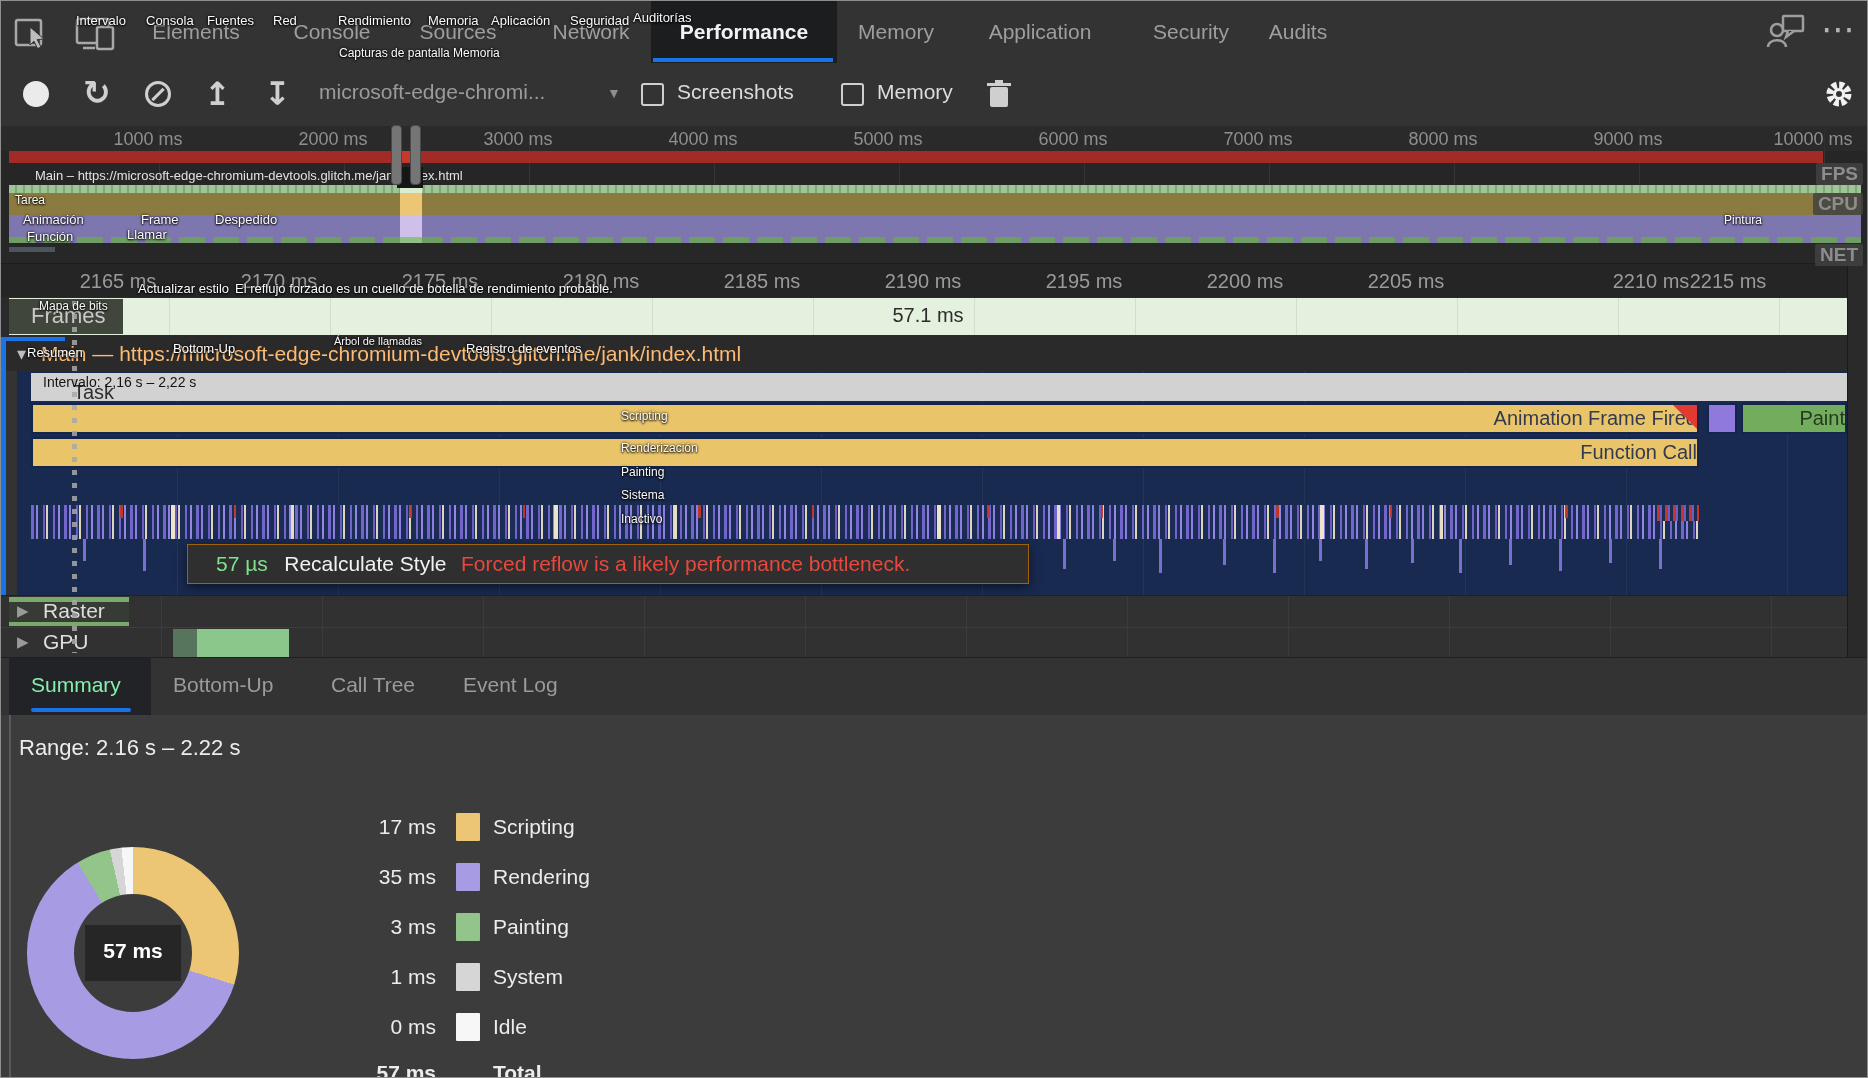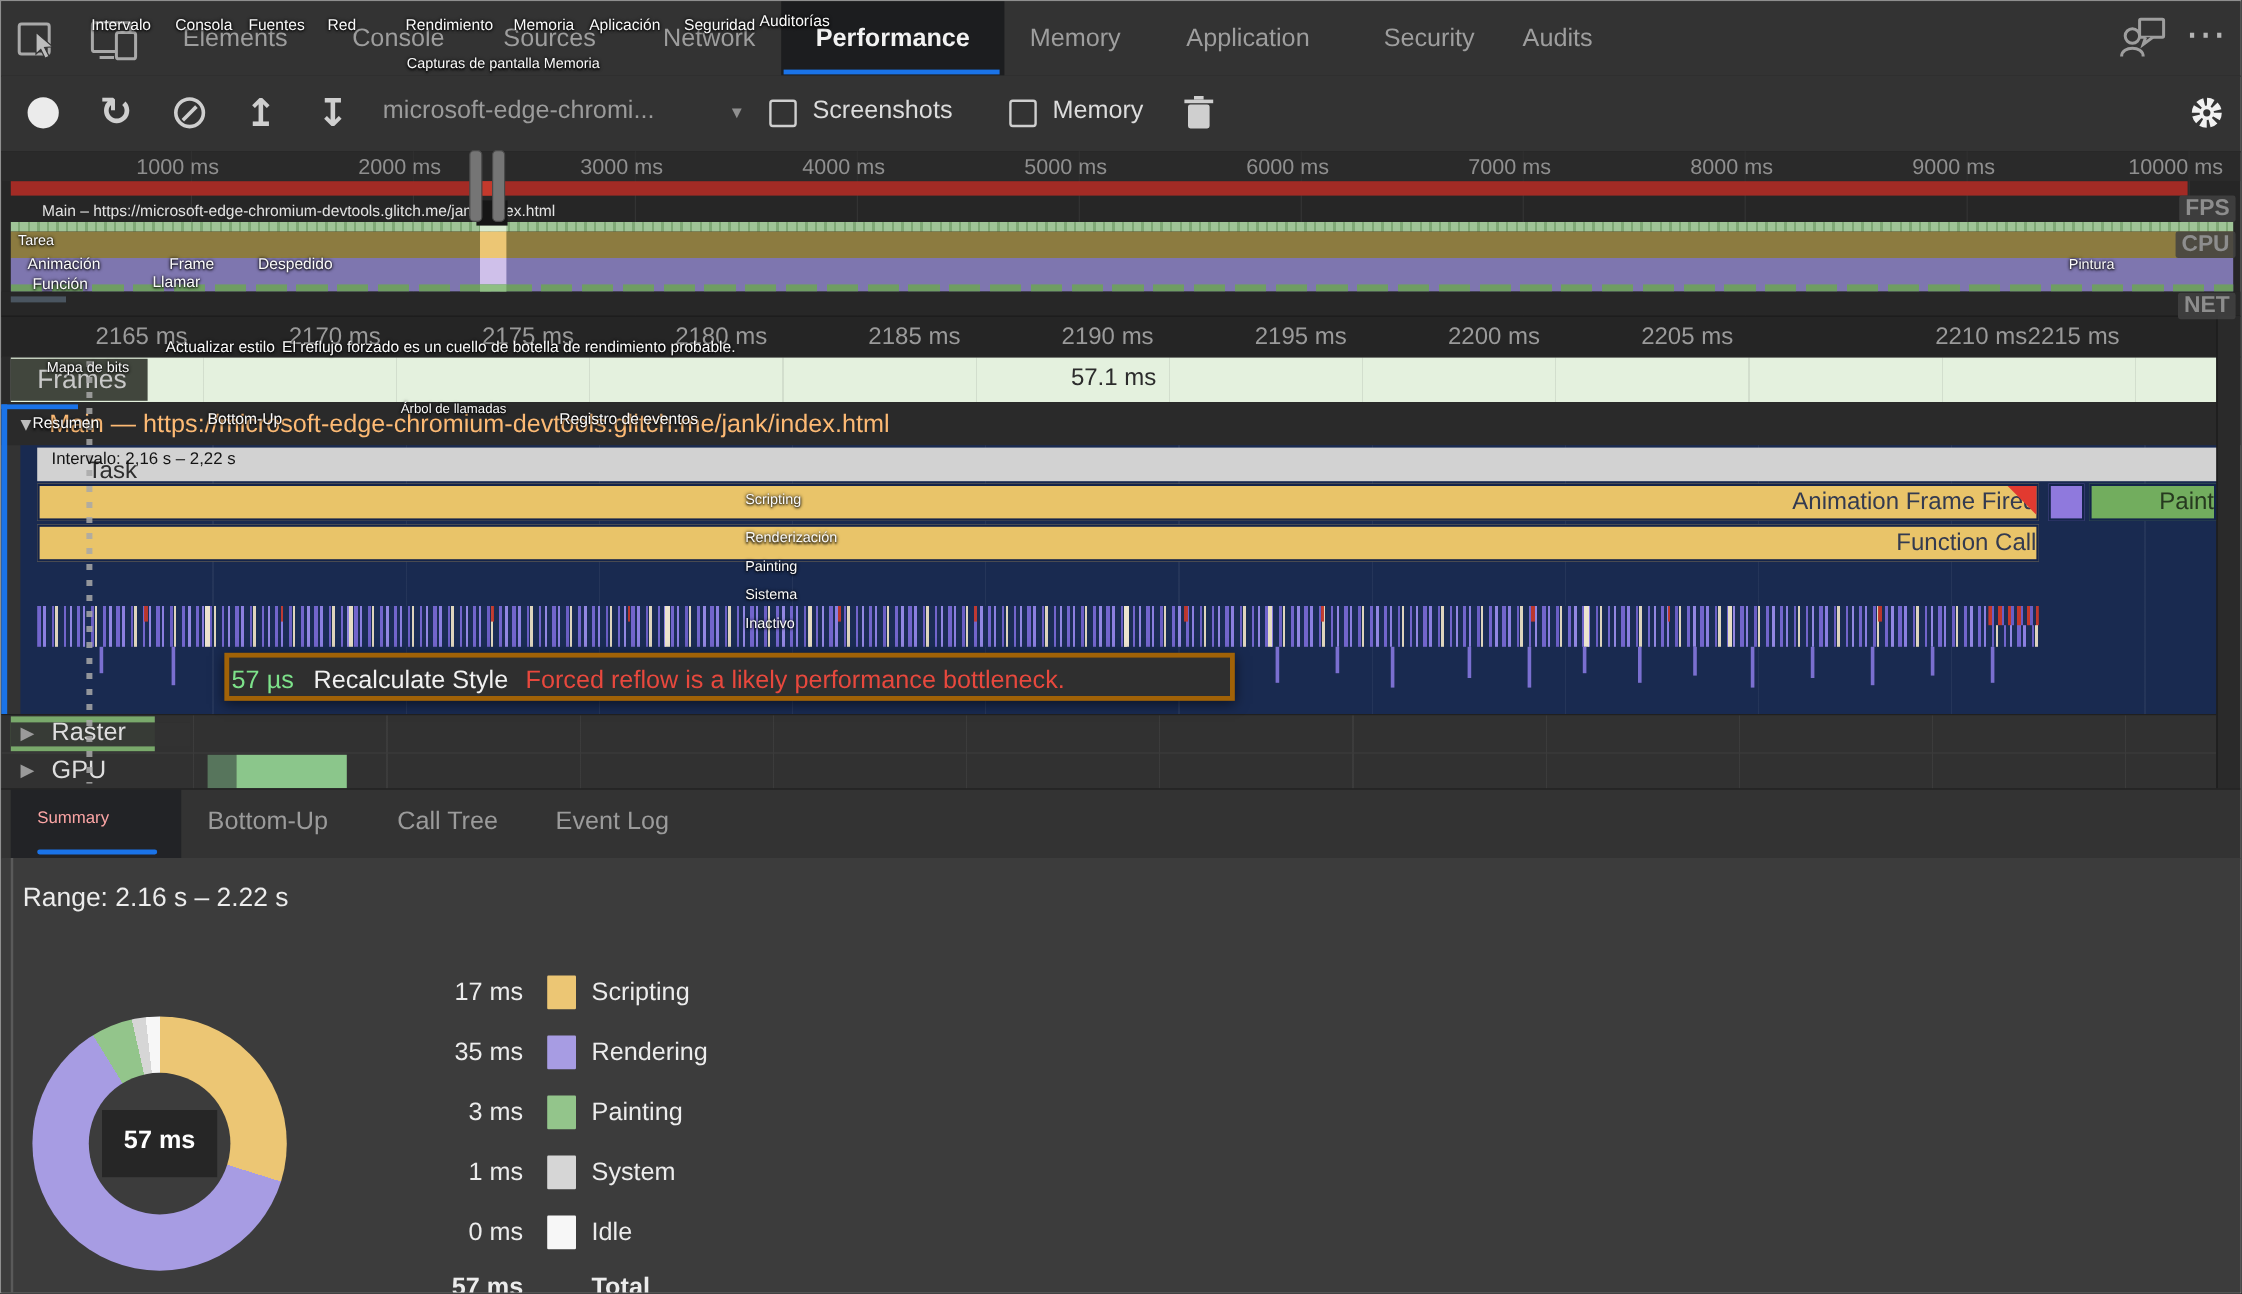--- a/index.html
+++ b/index.html
@@ -241,22 +241,22 @@
     <span class="substripe" style="left:1592px;top:168px;height:24px;"></span>
     <span class="substripe" style="left:1642px;top:168px;height:30px;"></span>
 
     <span class="ovl" style="left:604px;top:38px;font-size:12px;">Scripting</span>
     <span class="ovl" style="left:604px;top:70px;font-size:12px;">Renderización</span>
     <span class="ovl" style="left:604px;top:94px;font-size:12px;">Painting</span>
     <span class="ovl" style="left:604px;top:117px;font-size:12px;">Sistema</span>
     <span class="ovl" style="left:604px;top:141px;font-size:12px;">Inactivo</span>
   </div>
 
-  <div class="abs" style="left:186px;top:543px;width:842px;height:40px;background:#2f2f2f;border:4px solid #a16207;
-              box-shadow:0 3px 10px rgba(0,0,0,.55);z-index:40;line-height:38px;padding-left:2px;box-sizing:border-box;white-space:nowrap;">
+  <div class="abs" style="left:186px;top:543px;width:842px;height:40px;background:#2f2f2f;border:1px solid #a16207;
+              box-shadow:0 3px 10px rgba(0,0,0,.55);z-index:40;line-height:38px;padding-left:28px;box-sizing:border-box;white-space:nowrap;">
     <span style="color:#7de28a;font-size:21px;">57 µs</span>
     <span style="color:#f1f1f1;font-size:21px;margin:0 10px 0 12px;">Recalculate Style</span>
     <span style="color:#e8483d;font-size:21px;">Forced reflow is a likely performance bottleneck.</span>
   </div>
 
   <div class="abs" style="left:71px;top:300px;width:5px;height:352px;z-index:20;opacity:.85;
               background:repeating-linear-gradient(180deg,#a8a8a8 0 5px,transparent 5px 13px);"></div>
 
   <div class="abs vgrid-dk" style="left:0;top:594px;width:1846px;height:62px;background-color:#313131;border-top:1px solid #202020;">
     <div class="abs" style="left:0;top:0;width:1846px;height:31px;border-bottom:1px solid #3d3d3d;">
@@ -270,21 +270,21 @@
       <span class="abs" style="left:42px;top:2px;font-size:21px;color:#dedede;z-index:2;">GPU</span>
       <span class="abs" style="left:172px;top:1px;width:24px;height:28px;background:#57755c;"></span>
       <span class="abs" style="left:196px;top:1px;width:92px;height:28px;background:#8bc68b;"></span>
     </div>
   </div>
 
   <div class="abs" style="left:1846px;top:262px;width:22px;height:394px;background:#2a2a2a;border-left:1px solid #1a1a1a;"></div>
 
   <div class="abs" style="left:0;top:656px;width:1868px;height:58px;background:#333;border-top:1px solid #1f1f1f;">
     <div class="abs" style="left:8px;top:0;width:142px;height:58px;background:#222326;"></div>
-    <span class="abs" style="left:30px;top:15px;font-size:14px;color:#fca5a5;z-index:2;">Summary</span>
+    <span class="abs" style="left:30px;top:15px;font-size:21px;color:#86efac;z-index:2;">Summary</span>
     <span class="abs" style="left:30px;top:50px;width:100px;height:4px;background:#1a73e8;border-radius:2px;z-index:2;"></span>
     <span class="abs" style="left:172px;top:15px;font-size:21px;color:#9b9b9b;">Bottom-Up</span>
     <span class="abs" style="left:330px;top:15px;font-size:21px;color:#9b9b9b;">Call Tree</span>
     <span class="abs" style="left:462px;top:15px;font-size:21px;color:#9b9b9b;">Event Log</span>
   </div>
 
   <div class="abs" style="left:0;top:714px;width:1868px;height:364px;background:#3c3c3c;overflow:hidden;">
     <span class="abs" style="left:8px;top:0;width:2px;height:364px;background:#5a5a5a;"></span>
     <span class="abs nowrap" style="left:18px;top:20px;font-size:22px;color:#ececec;">Range: 2.16 s – 2.22 s</span>
 

